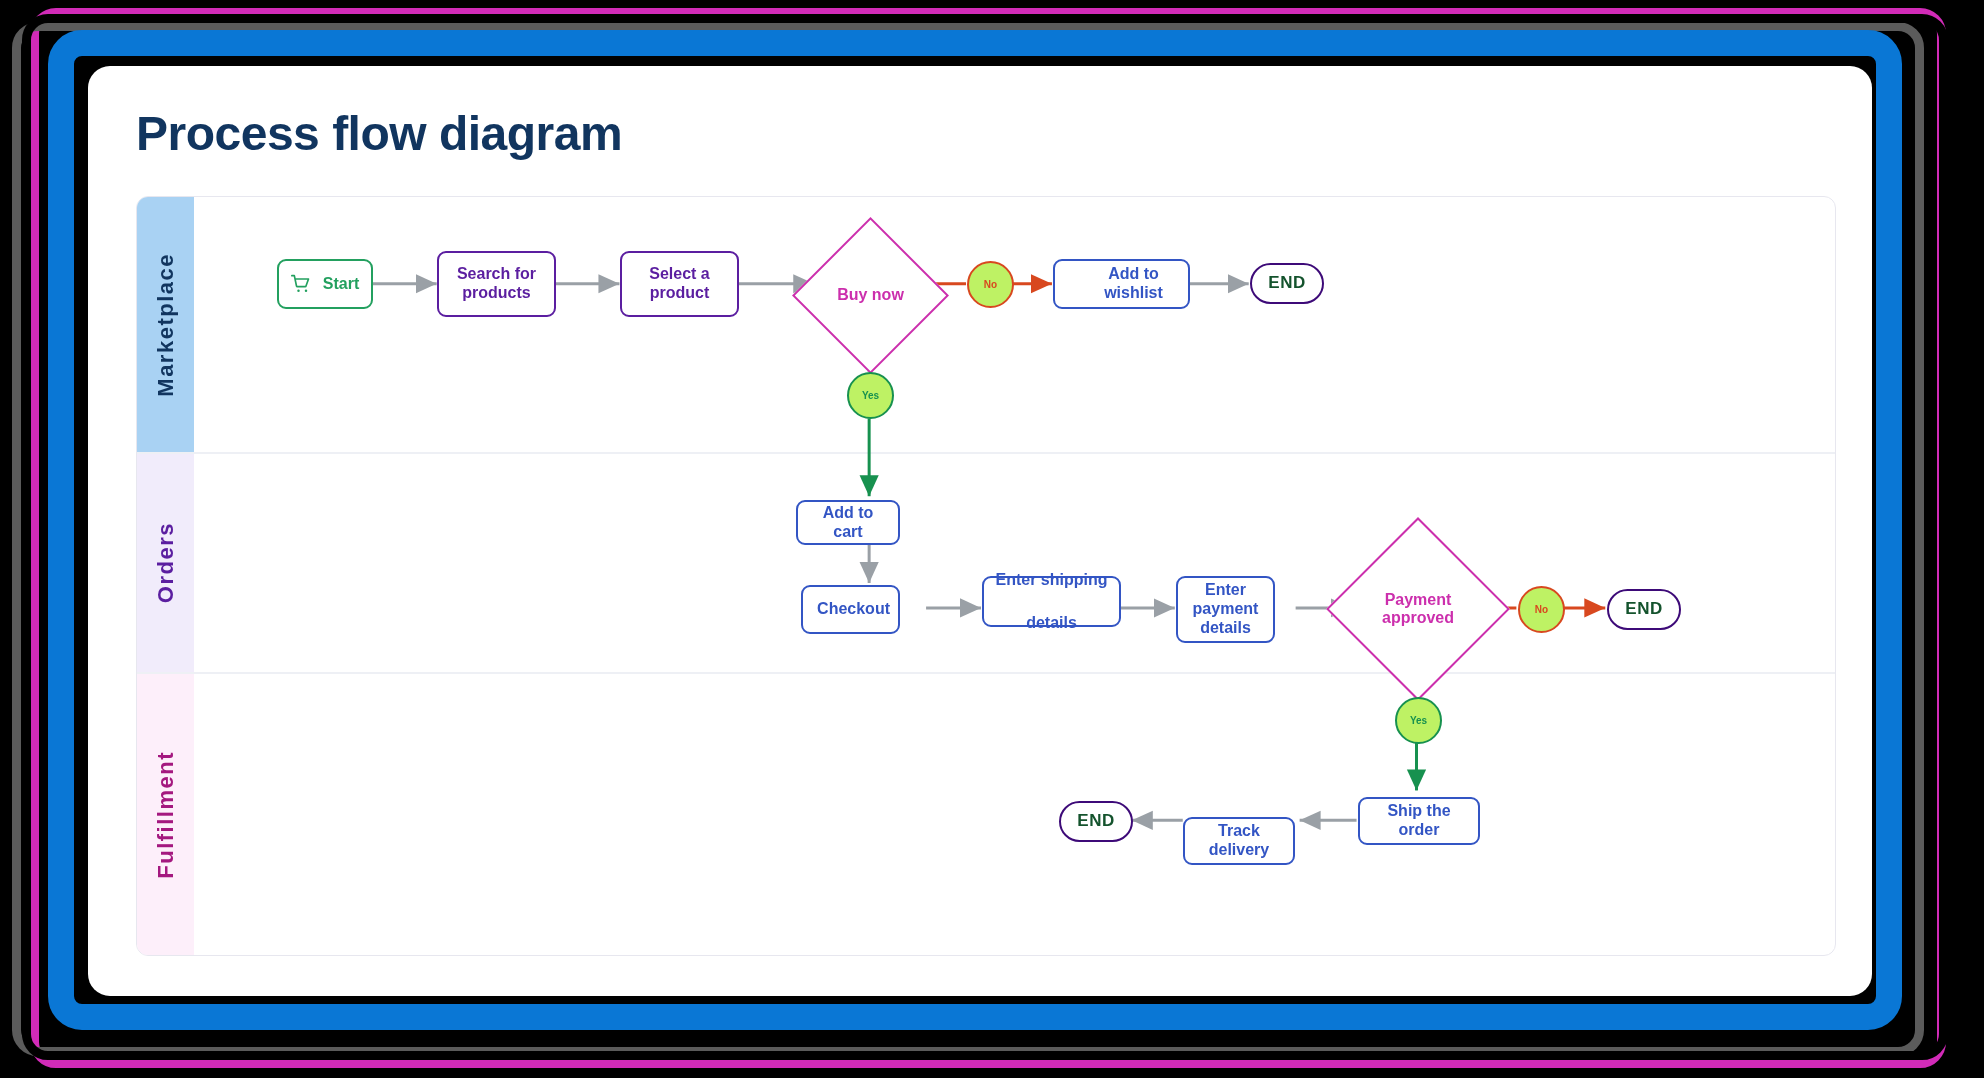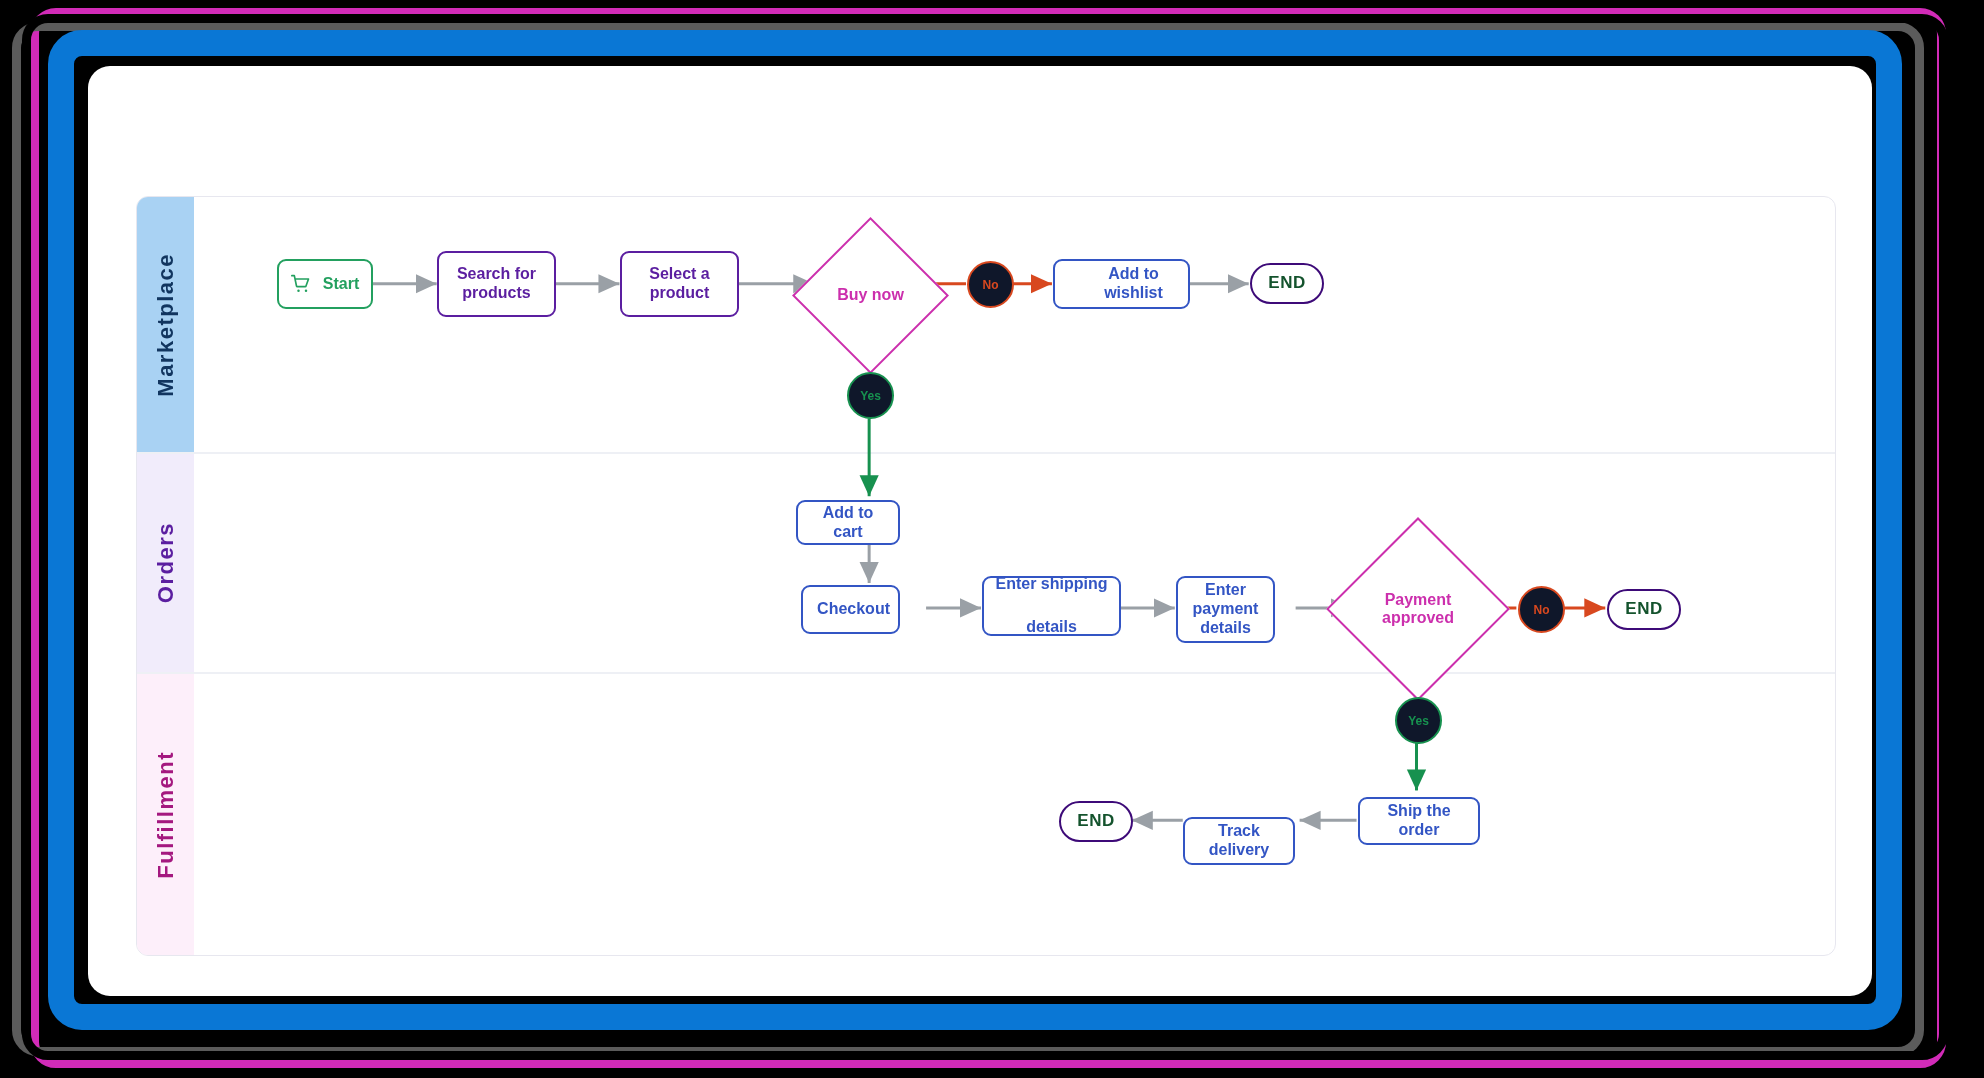--- a/index.html
+++ b/index.html
@@ -71,21 +71,21 @@
   }
   .node.green{border-color:#23a05f;color:#23a05f;}
   .node.purple{border-color:#5b1ea0;color:#5b1ea0;}
   .node.blue{border-color:#3355c4;color:#3355c4;}
 
   .node.pill{border-radius:999px;border-color:#3d0a78;color:#14532d;font-size:17px;letter-spacing:0.5px;}
 
   .circle{
     position:absolute;box-sizing:border-box;border-radius:50%;
     display:flex;align-items:center;justify-content:center;
-    font-weight:bold;font-size:12px;background:#0f172a;
+    font-weight:bold;font-size:10px;background:#bef264;
   }
   .circle.green{border:2.5px solid #17914f;color:#17914f;}
   .circle.red{border:2.5px solid #d8481f;color:#d8481f;}
 
   .diamond{position:absolute;}
   .diamond .shape{
     position:absolute;left:0;top:0;width:100%;height:100%;
     border:2.5px solid #cc2fad;background:#ffffff;
     transform:rotate(45deg);box-sizing:border-box;
   }
@@ -103,20 +103,21 @@
 </head>
 <body>
 
 <div class="frame frame-magenta"></div>
 <div class="frame frame-gray"></div>
 <div class="frame frame-black"></div>
 <div class="frame frame-blue"></div>
 
 <div class="card">
 
+  <div class="page-title">Process flow diagram</div>
 
   <div class="diagram">
 
     <div class="lane lane-marketplace">
       <div class="lane-head">
         <span>Marketplace</span>
       </div>
     </div>
     <div class="lane lane-orders">
       <div class="lane-head">
@@ -213,21 +214,21 @@
     </div>
 
     <div class="node blue" style="left:659px;top:303px;width:104px;height:45px;">
       <span>Add to cart</span>
     </div>
 
     <div class="node blue" style="left:664px;top:388px;width:99px;height:49px;justify-content:flex-end;">
       <span>Checkout</span>
     </div>
 
-    <div class="node blue" style="left:845px;top:379px;width:139px;height:60px;flex-direction:column;gap:24px;">
+    <div class="node blue" style="left:845px;top:379px;width:139px;height:51px;flex-direction:column;gap:24px;">
       <span>Enter shipping</span>
       <span>details</span>
     </div>
 
     <div class="node blue" style="left:1039px;top:379px;width:99px;height:67px;flex-direction:column;">
       <span>Enter payment</span>
       <span>details</span>
     </div>
 
     <div class="diamond" style="left:1216px;top:347px;width:130px;height:130px;">

